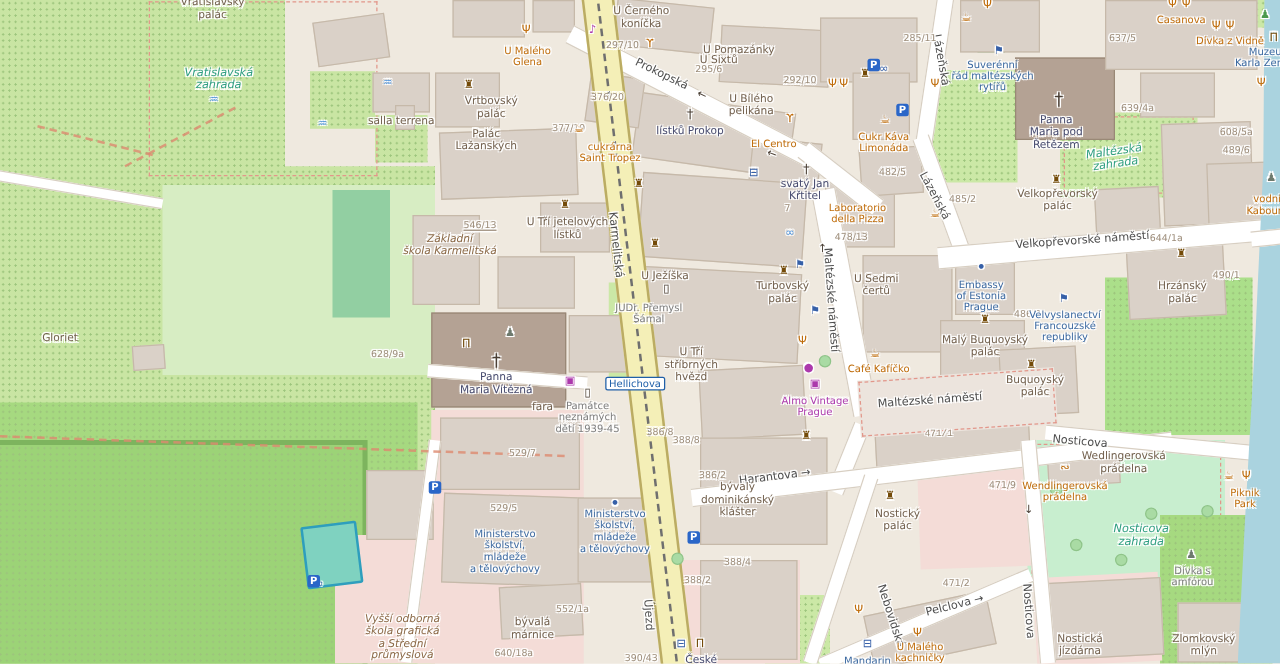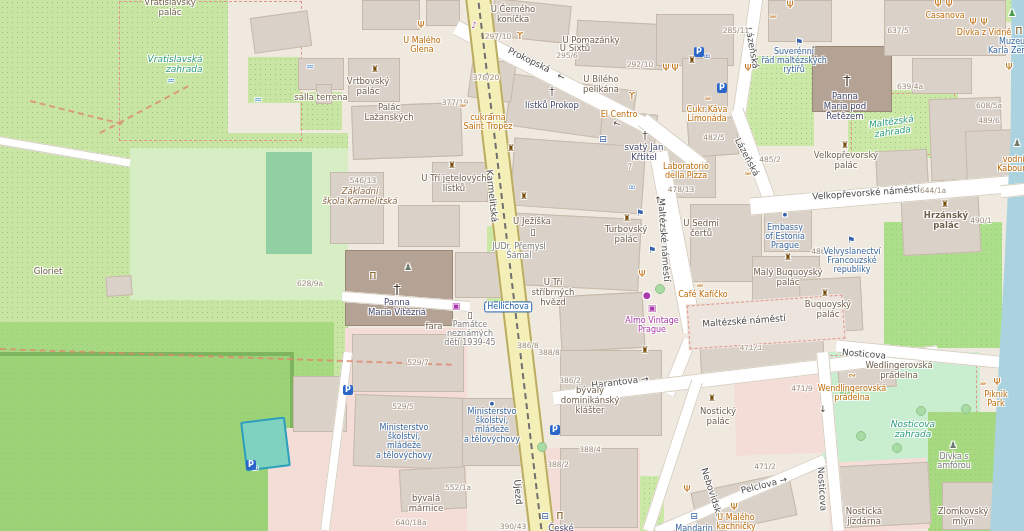--- a/index.html
+++ b/index.html
@@ -166,21 +166,21 @@
     <div class="lbl lb-street" style="left: 747px; top: 157px; transform: translate(-50%, -50%) rotate(62deg);">Lázeňská</div>
     <div class="lbl lb-street" style="left: 866px; top: 193px; transform: translate(-50%, -50%) rotate(-4deg);">Velkopřevorské náměstí</div>
     <div class="lbl lb-street" style="left: 664px; top: 240px; transform: translate(-50%, -50%) rotate(86deg);">Maltézské náměstí</div>
     <div class="lbl lb-street" style="left: 744px; top: 321px; transform: translate(-50%, -50%) rotate(-4deg);">Maltézské náměstí</div>
     <div class="lbl lb-street" style="left: 620px; top: 382px; transform: translate(-50%, -50%) rotate(-7deg);">Harantova →</div>
     <div class="lbl lb-street" style="left: 864px; top: 354px; transform: translate(-50%, -50%) rotate(5deg);">Nosticova</div>
     <div class="lbl lb-street" style="left: 822px; top: 489px; transform: translate(-50%, -50%) rotate(86deg);">Nosticova</div>
     <div class="lbl lb-street" style="left: 764px; top: 485px; transform: translate(-50%, -50%) rotate(-14deg);">Pelclova →</div>
     <div class="lbl lb-street" style="left: 712px; top: 493px; transform: translate(-50%, -50%) rotate(72deg);">Nebovidská</div>
     <div class="lbl lb-stop" style="left: 508px; top: 307px; transform: translate(-50%, -50%) rotate(0deg);">Hellichova</div>
-    <div class="lbl lb-house" style="left: 363px; top: 181px; transform: translate(-50%, -50%) rotate(0deg);">546/13</div>
+    <div class="lbl lb-house" style="left: 384px; top: 181px; transform: translate(-50%, -50%) rotate(0deg); text-decoration: underline;">546/13</div>
     <div class="lbl lb-house" style="left: 310px; top: 284px; transform: translate(-50%, -50%) rotate(0deg);">628/9a</div>
     <div class="lbl lb-house" style="left: 418px; top: 363px; transform: translate(-50%, -50%) rotate(0deg);">529/7</div>
     <div class="lbl lb-house" style="left: 403px; top: 407px; transform: translate(-50%, -50%) rotate(0deg);">529/5</div>
     <div class="lbl lb-house" style="left: 458px; top: 488px; transform: translate(-50%, -50%) rotate(0deg);">552/1a</div>
     <div class="lbl lb-house" style="left: 411px; top: 523px; transform: translate(-50%, -50%) rotate(0deg);">640/18a</div>
     <div class="lbl lb-house" style="left: 513px; top: 527px; transform: translate(-50%, -50%) rotate(0deg);">390/43</div>
     <div class="lbl lb-house" style="left: 570px; top: 381px; transform: translate(-50%, -50%) rotate(0deg);">386/2</div>
     <div class="lbl lb-house" style="left: 528px; top: 346px; transform: translate(-50%, -50%) rotate(0deg);">386/8</div>
     <div class="lbl lb-house" style="left: 549px; top: 353px; transform: translate(-50%, -50%) rotate(0deg);">388/8</div>
     <div class="lbl lb-house" style="left: 558px; top: 465px; transform: translate(-50%, -50%) rotate(0deg);">388/2</div>
@@ -255,39 +255,39 @@
 Řetězem</div>
     <div class="lbl lb-church" style="left: 397px; top: 308px; transform: translate(-50%, -50%) rotate(0deg);">Panna
 Maria Vítězná</div>
     <div class="lbl lb-church" style="left: 561px; top: 529px; transform: translate(-50%, -50%) rotate(0deg);">České</div>
     <div class="lbl lb-bldg" style="left: 513px; top: 15px; transform: translate(-50%, -50%) rotate(0deg);">U Černého
 koníčka</div>
     <div class="lbl lb-bldg" style="left: 591px; top: 41px; transform: translate(-50%, -50%) rotate(0deg);">U Pomazánky</div>
     <div class="lbl lb-bldg" style="left: 575px; top: 49px; transform: translate(-50%, -50%) rotate(0deg);">U Sixtů</div>
     <div class="lbl lb-bldg" style="left: 601px; top: 85px; transform: translate(-50%, -50%) rotate(0deg);">U Bílého
 pelikána</div>
-    <div class="lbl lb-bldg" style="left: 368px; top: 87px; transform: translate(-50%, -50%) rotate(0deg);">Vrtbovský
+    <div class="lbl lb-bldg" style="left: 393px; top: 87px; transform: translate(-50%, -50%) rotate(0deg);">Vrtbovský
 palác</div>
     <div class="lbl lb-bldg" style="left: 389px; top: 113px; transform: translate(-50%, -50%) rotate(0deg);">Palác
 Lažanských</div>
     <div class="lbl lb-bldg" style="left: 454px; top: 184px; transform: translate(-50%, -50%) rotate(0deg);">U Tří jetelových
 lístků</div>
     <div class="lbl lb-bldg" style="left: 532px; top: 222px; transform: translate(-50%, -50%) rotate(0deg);">U Ježíška</div>
     <div class="lbl lb-bldg" style="left: 553px; top: 293px; transform: translate(-50%, -50%) rotate(0deg);">U Tří
 stříbrných
 hvězd</div>
     <div class="lbl lb-bldg" style="left: 626px; top: 235px; transform: translate(-50%, -50%) rotate(0deg);">Turbovský
 palác</div>
     <div class="lbl lb-bldg" style="left: 701px; top: 229px; transform: translate(-50%, -50%) rotate(0deg);">U Sedmi
 čertů</div>
     <div class="lbl lb-bldg" style="left: 788px; top: 278px; transform: translate(-50%, -50%) rotate(0deg);">Malý Buquoyský
 palác</div>
     <div class="lbl lb-bldg" style="left: 828px; top: 310px; transform: translate(-50%, -50%) rotate(0deg);">Buquoyský
 palác</div>
-    <div class="lbl lb-bldg" style="left: 946px; top: 221px; transform: translate(-50%, -50%) rotate(0deg); font-weight: bold;">Hrzánský
+    <div class="lbl lb-bldg" style="left: 946px; top: 235px; transform: translate(-50%, -50%) rotate(0deg);">Hrzánský
 palác</div>
     <div class="lbl lb-bldg" style="left: 846px; top: 161px; transform: translate(-50%, -50%) rotate(0deg);">Velkopřevorský
 palác</div>
     <div class="lbl lb-bldg" style="left: 718px; top: 417px; transform: translate(-50%, -50%) rotate(0deg);">Nostický
 palác</div>
     <div class="lbl lb-bldg" style="left: 590px; top: 401px; transform: translate(-50%, -50%) rotate(0deg);">bývalý
 dominikánský
 klášter</div>
     <div class="lbl lb-bldg" style="left: 426px; top: 504px; transform: translate(-50%, -50%) rotate(0deg);">bývalá
 márnice</div>
@@ -302,28 +302,32 @@
     <div class="lbl lb-bldg" style="left: 434px; top: 327px; transform: translate(-50%, -50%) rotate(0deg);">fara</div>
     <div class="lbl lb-bldg" style="left: 170px; top: 8px; transform: translate(-50%, -50%) rotate(0deg);">Vratislavský
 palác</div>
     <div class="lbl lb-gray" style="left: 519px; top: 251px; transform: translate(-50%, -50%) rotate(0deg);">JUDr. Přemysl
 Šámal</div>
     <div class="lbl lb-gray" style="left: 470px; top: 334px; transform: translate(-50%, -50%) rotate(0deg);">Památce
 neznámých
 dětí 1939-45</div>
     <div class="lbl lb-gray" style="left: 954px; top: 461px; transform: translate(-50%, -50%) rotate(0deg);">Dívka s
 amfórou</div>
-    <div class="lbl lb-garden" style="left: 175px; top: 64px; transform: translate(-50%, -50%) rotate(0deg); text-align: right;">Vratislavská
+    <div class="lbl lb-garden" style="left: 175px; top: 64px; transform: translate(-50%, -50%) rotate(0deg);">Vratislavská
 zahrada</div>
     <div class="lbl lb-garden" style="left: 892px; top: 127px; transform: translate(-50%, -50%) rotate(-8deg);">Maltézská
 zahrada</div>
     <div class="lbl lb-garden" style="left: 913px; top: 429px; transform: translate(-50%, -50%) rotate(0deg);">Nosticova
 zahrada</div>
     <div class="lbl lb-school" style="left: 360px; top: 197px; transform: translate(-50%, -50%) rotate(0deg);">Základní
 škola Karmelitská</div>
+    <div class="lbl lb-school" style="left: 322px; top: 511px; transform: translate(-50%, -50%) rotate(0deg);">Vyšší odborná
+škola grafická
+a Střední
+průmyslová</div>
     <div class="micon ic-ltblue" style="left: 171px; top: 81px; transform: translate(-50%, -50%) rotate(0deg);">♒</div>
     <div class="micon ic-ltblue" style="left: 310px; top: 67px; transform: translate(-50%, -50%) rotate(0deg);">♒</div>
     <div class="micon ic-ltblue" style="left: 258px; top: 100px; transform: translate(-50%, -50%) rotate(0deg);">♒</div>
     <div class="micon ic-dark" style="font-size: 14px; left: 397px; top: 289px; transform: translate(-50%, -50%) rotate(0deg);">†</div>
     <div class="micon ic-dark" style="font-size: 14px; left: 847px; top: 80px; transform: translate(-50%, -50%) rotate(0deg);">†</div>
     <div class="micon ic-dark" style="font-size: 10px; left: 552px; top: 92px; transform: translate(-50%, -50%) rotate(0deg);">†</div>
     <div class="micon ic-dark" style="font-size: 10px; left: 645px; top: 136px; transform: translate(-50%, -50%) rotate(0deg);">†</div>
     <div class="micon ic-brown" style="left: 375px; top: 69px; transform: translate(-50%, -50%) rotate(0deg);">♜</div>
     <div class="micon ic-brown" style="left: 452px; top: 165px; transform: translate(-50%, -50%) rotate(0deg);">♜</div>
     <div class="micon ic-brown" style="left: 511px; top: 148px; transform: translate(-50%, -50%) rotate(0deg);">♜</div>

